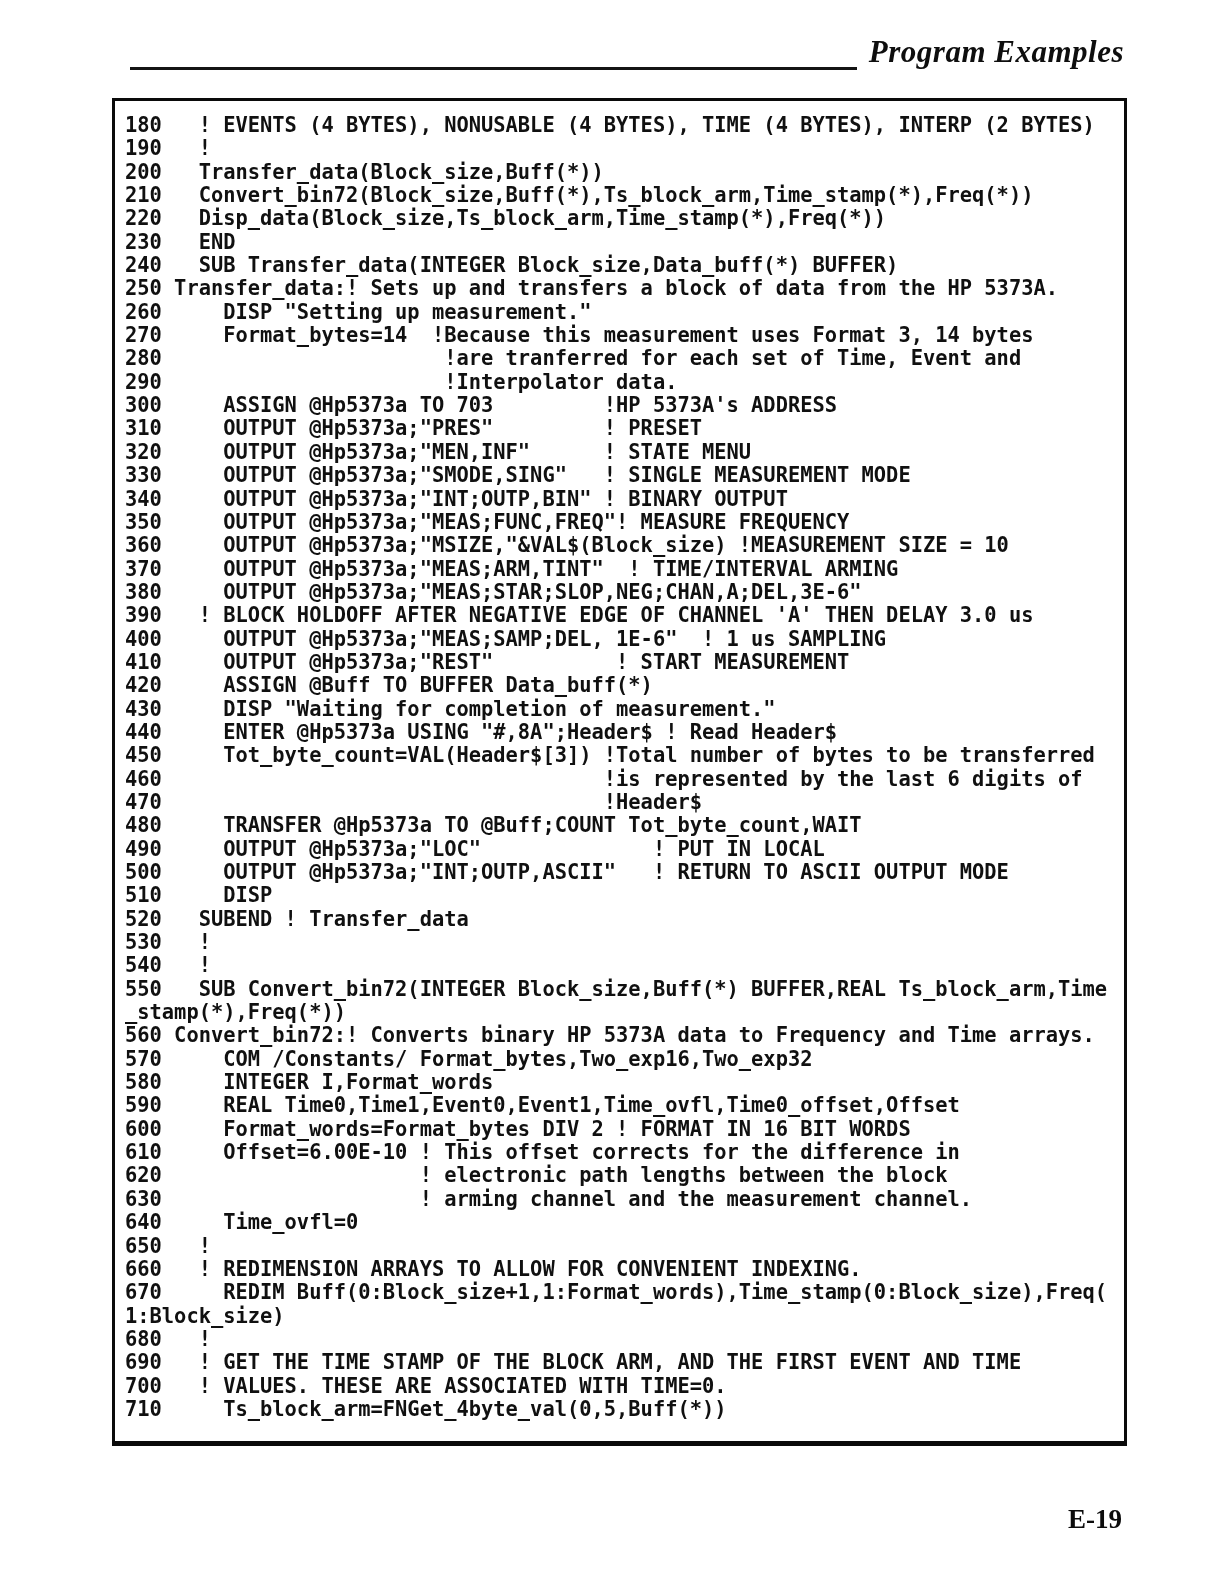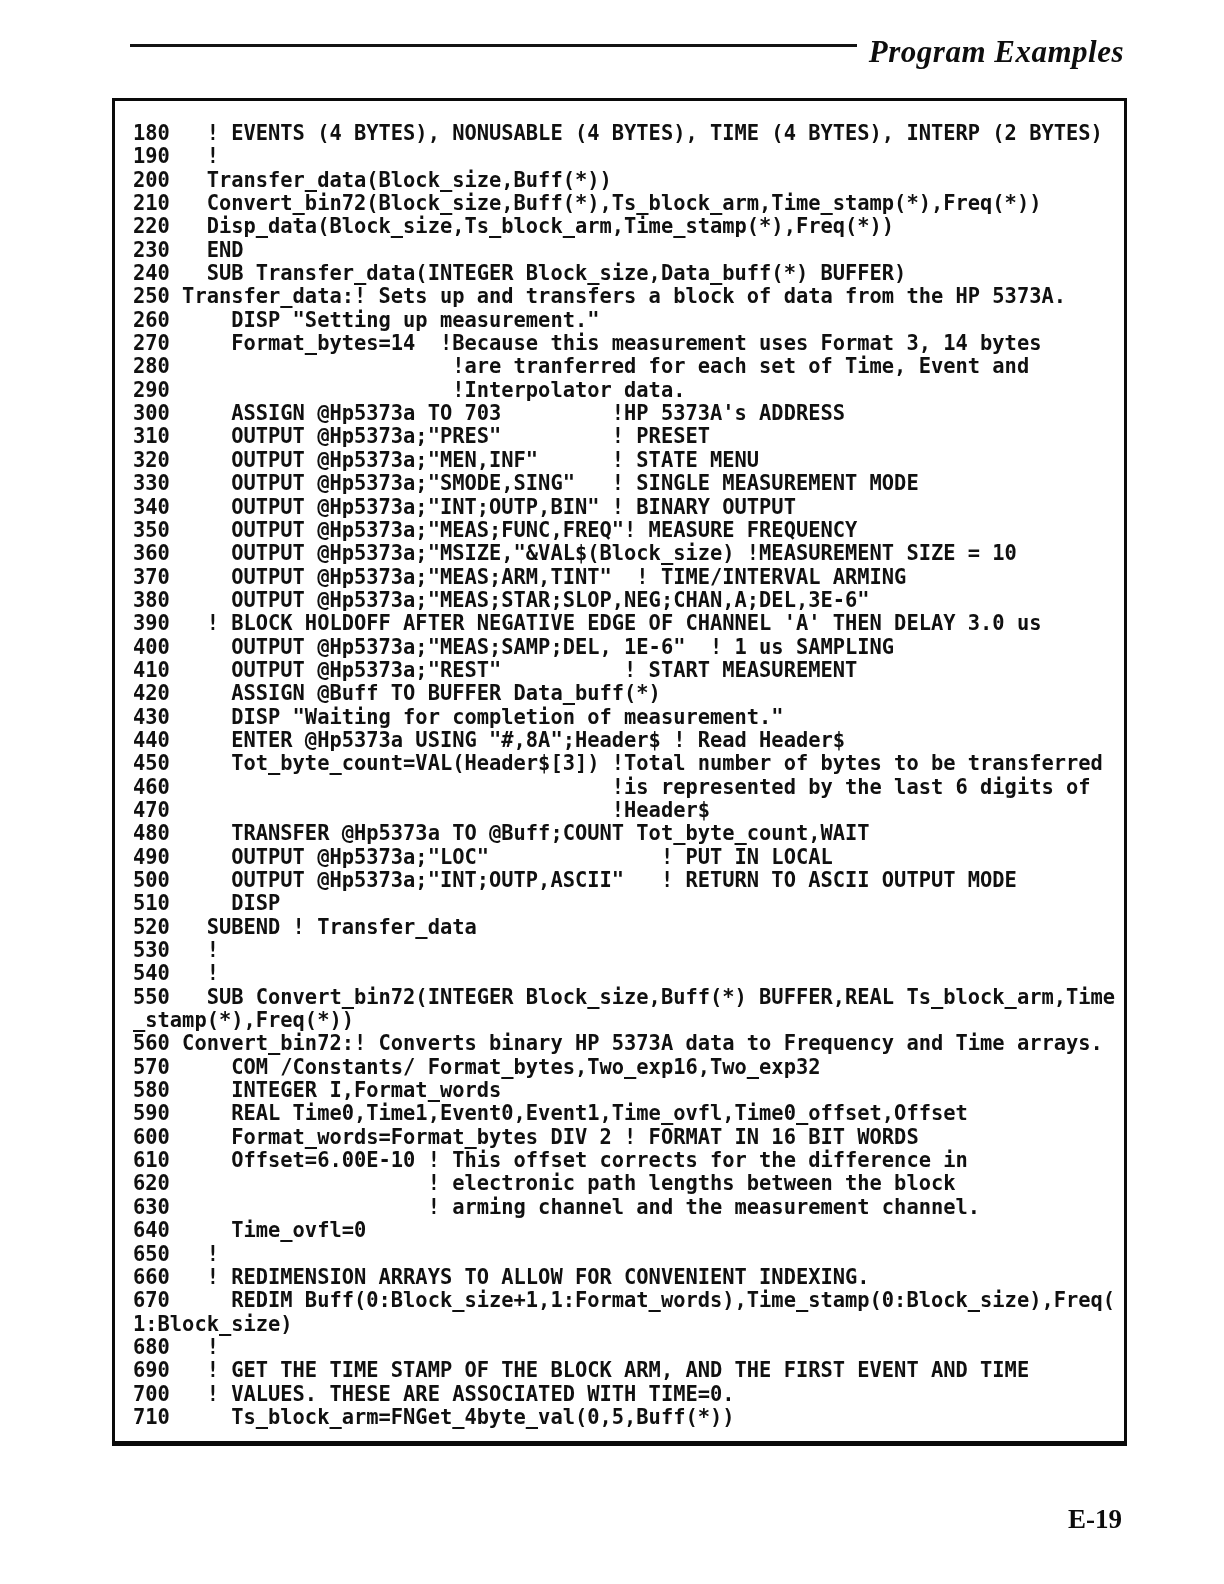--- a/index.html
+++ b/index.html
@@ -8,21 +8,21 @@
     background:#ffffff;
     position:relative;
     font-family:"Liberation Serif", serif;
     overflow:hidden;
   }
 
   
   .header {
     position:absolute;
     left:130px; right:100px; top:34px;
-    display:flex; align-items:flex-start; gap:12px;
+    display:flex; align-items:flex-end; gap:12px;
   }
   .header-rule {
     flex:1; height:3px;
     background:#141414;
     margin-top:10px;
   }
   .header-title {
     font-family:"Liberation Serif", serif;
     font-style:italic;
     font-weight:700;
@@ -36,21 +36,21 @@
   .code-box {
     position:absolute;
     left:112px; top:98px;
     width:1015px; height:1348px;
     box-sizing:border-box;
     border:3px solid #0a0a0a;
     border-bottom-width:5px;
     background:#ffffff;
   }
   pre.code {
-    margin:8px;
+    margin:0;
     padding:13px 0 0 10px;
     font-family:"DejaVu Sans Mono","Liberation Mono",monospace;
     font-weight:700;
     font-size:20.4px;
     line-height:23.35px;
     color:#101010;
     white-space:pre;
   }
 
   

